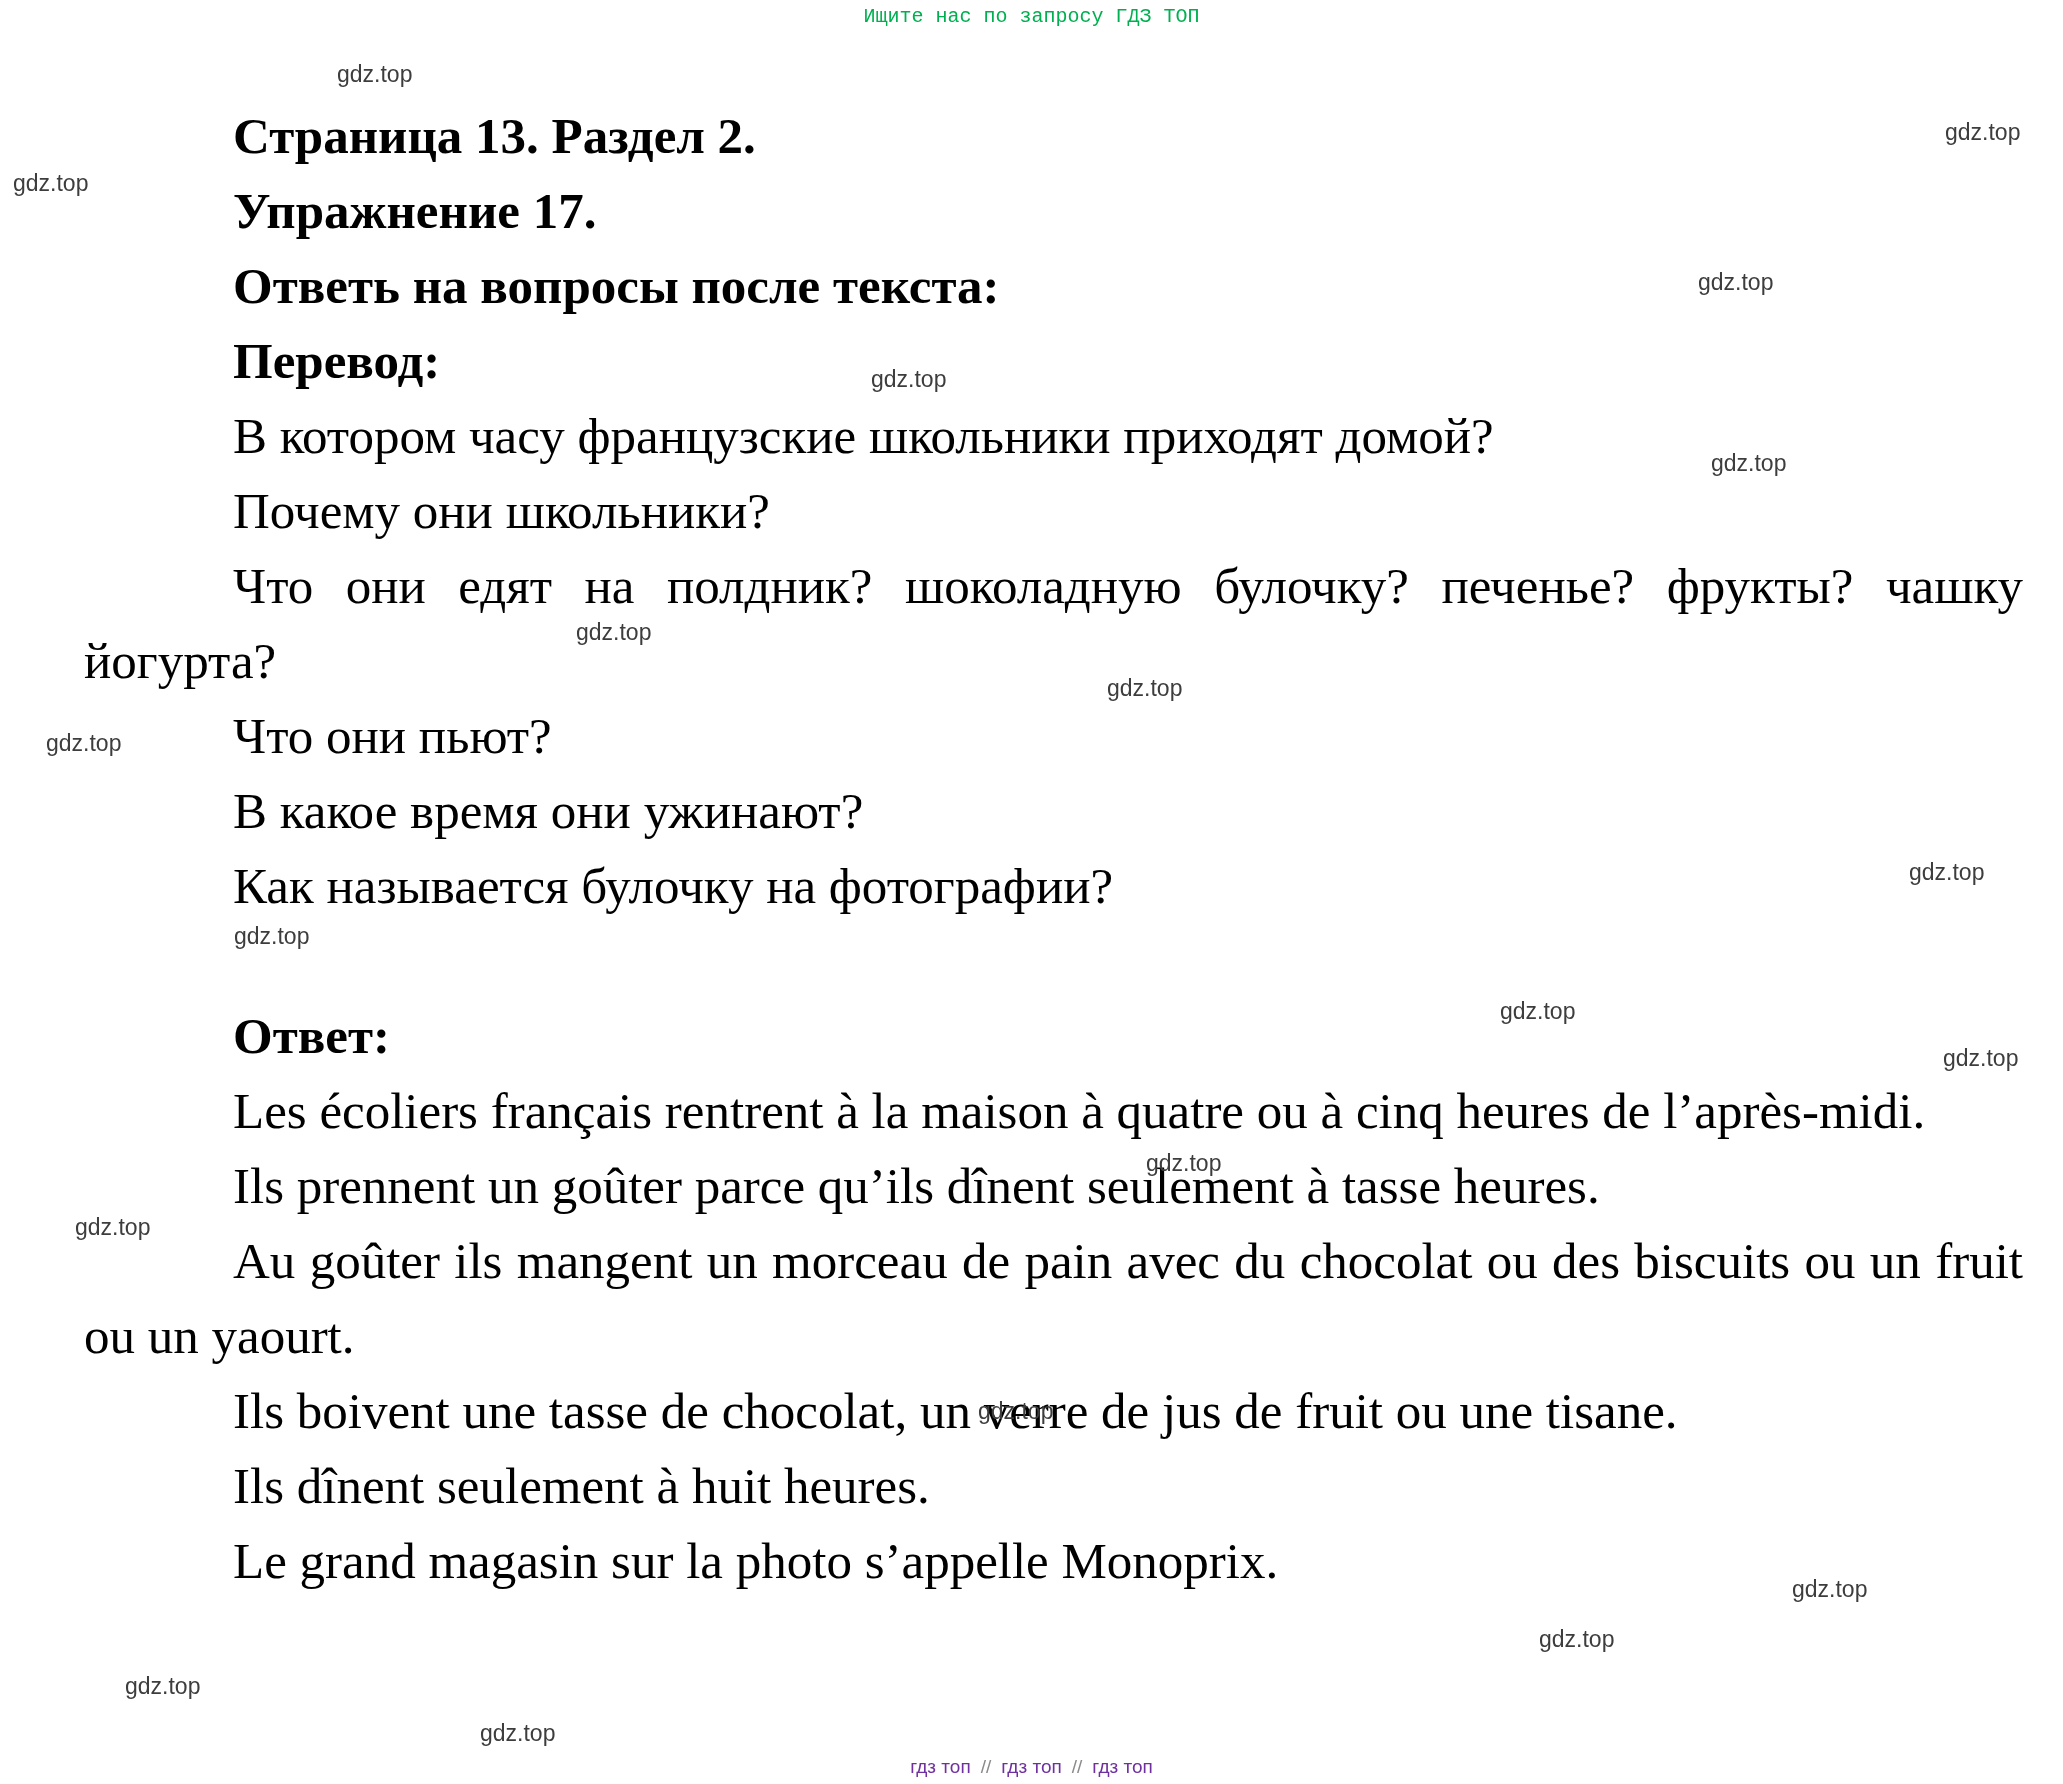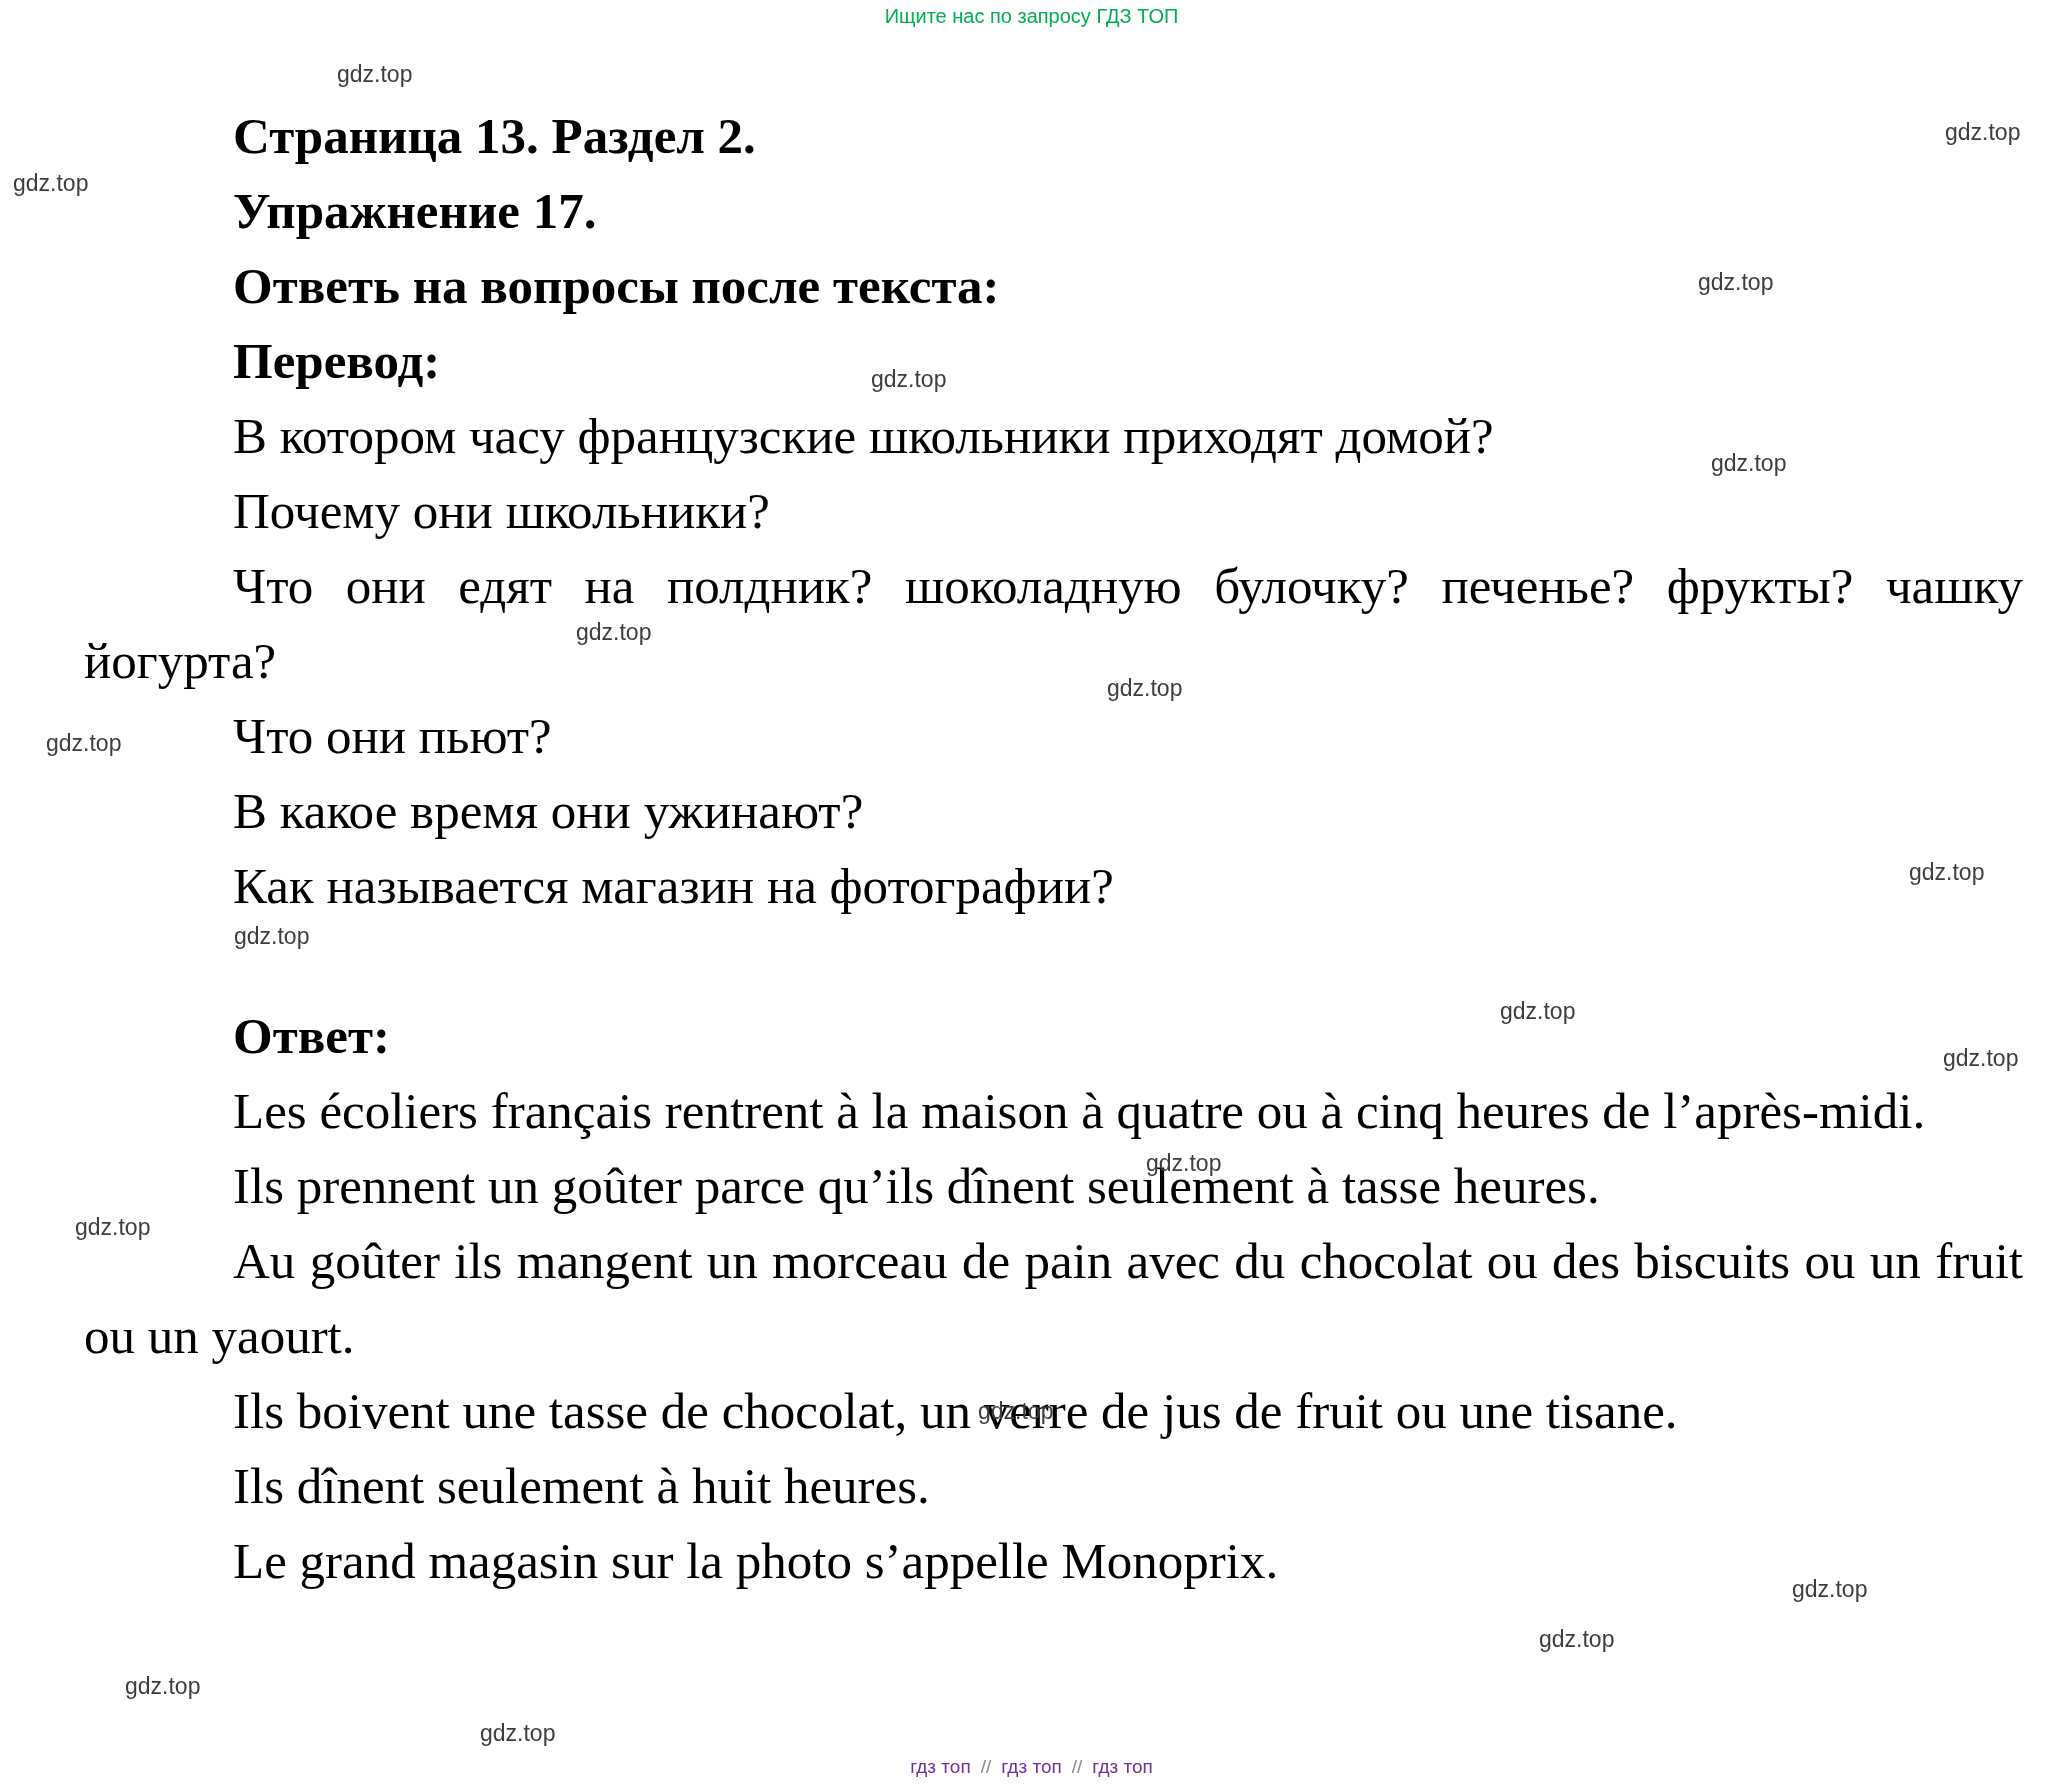--- a/index.html
+++ b/index.html
@@ -12,21 +12,21 @@
     font-family: "Liberation Serif", serif;
     color: #000000;
     overflow: hidden;
   }
   .banner {
     position: absolute;
     top: 5px;
     left: 0;
     width: 100%;
     text-align: center;
-    font-family: Liberation Sans, sans-serif;
+    font-family: Liberation Mono, monospace;
     font-size: 20px;
     color: #00b050;
   }
   .content {
     position: absolute;
     left: 84px;
     top: 99px;
     width: 1939px;
     font-size: 51px;
     line-height: 75px;
@@ -76,21 +76,21 @@
     <p class="line heading">Страница 13. Раздел 2.</p>
     <p class="line heading">Упражнение 17.</p>
     <p class="line heading">Ответь на вопросы после текста:</p>
     <p class="line heading">Перевод:</p>
 
     <p class="line body-line">В котором часу французские школьники приходят домой?</p>
     <p class="line body-line">Почему они школьники?</p>
     <p class="line body-line">Что они едят на полдник? шоколадную булочку? печенье? фрукты? чашку йогурта?</p>
     <p class="line body-line">Что они пьют?</p>
     <p class="line body-line">В какое время они ужинают?</p>
-    <p class="line body-line">Как называется магазин на фотографии?</p>
+    <p class="line body-line">Как называется булочку на фотографии?</p>
 
     <p class="line heading answer-heading">Ответ:</p>
 
     <p class="line body-line">Les écoliers français rentrent à la maison à quatre ou à cinq heures de l’après-midi.</p>
     <p class="line body-line">Ils prennent un goûter parce qu’ils dînent seulement à tasse heures.</p>
     <p class="line body-line">Au goûter ils mangent un morceau de pain avec du chocolat ou des biscuits ou un fruit ou un yaourt.</p>
     <p class="line body-line">Ils boivent une tasse de chocolat, un verre de jus de fruit ou une tisane.</p>
     <p class="line body-line">Ils dînent seulement à huit heures.</p>
     <p class="line body-line">Le grand magasin sur la photo s’appelle Monoprix.</p>
   </div>

